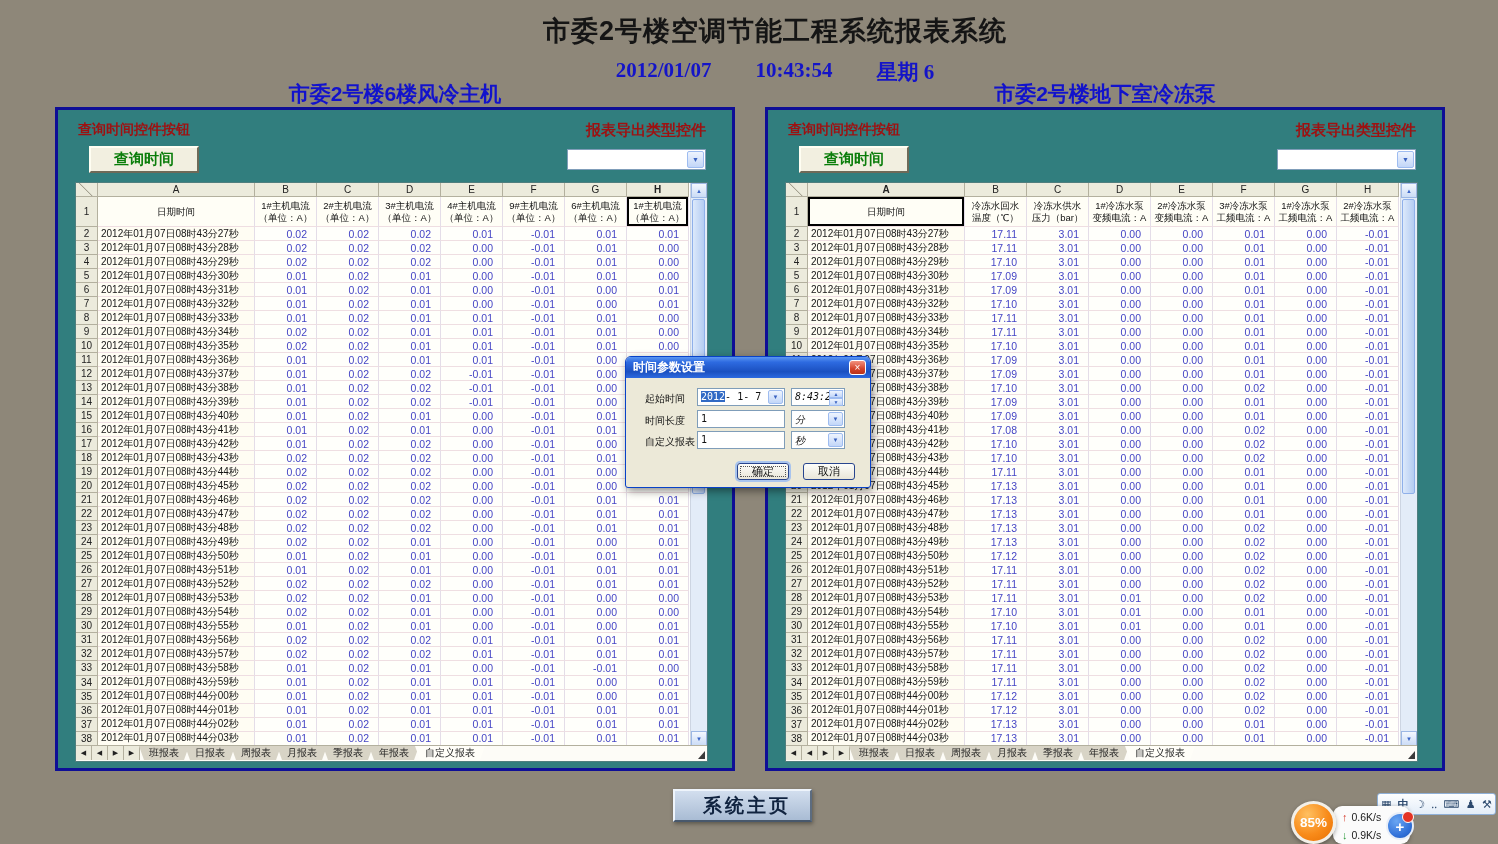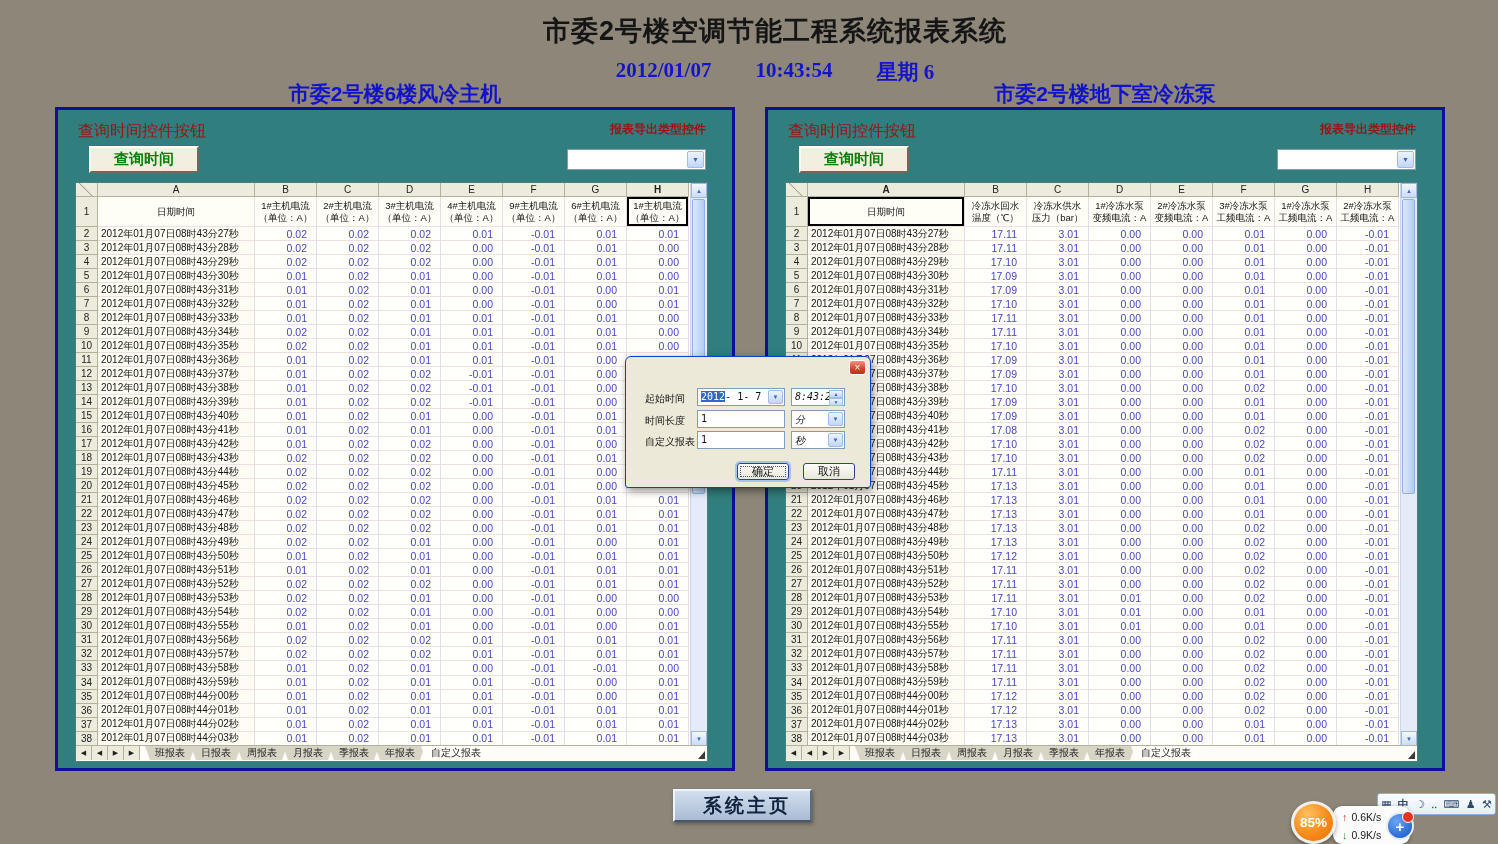--- a/index.html
+++ b/index.html
@@ -14,22 +14,22 @@
     font-size:27px;font-weight:bold;color:#151515;letter-spacing:1px;}
   .datetime{position:absolute;top:58px;left:0;right:0;display:flex;justify-content:center;gap:44px;
     transform:translateX(26px);color:#1414c8;font-weight:bold;font-size:21px;font-family:"Liberation Serif",serif;}
   .panel-title{position:absolute;top:80px;width:680px;text-align:center;color:#1212cc;font-weight:bold;font-size:21px;}
   .panel-title.lp{left:55px}.panel-title.rp{left:765px}
 
   
   .panel{position:absolute;top:107px;width:680px;height:664px;background:#317e7e;
     border:3px solid #0e0e96;box-sizing:border-box;}
   .panel.lp{left:55px}.panel.rp{left:765px}
-  .q-label{position:absolute;left:20px;top:11px;color:#9e1111;font-weight:normal;font-size:16px;}
-  .e-label{position:absolute;right:26px;top:11px;color:#9e1111;font-weight:bold;font-size:12px;}
+  .q-label{position:absolute;left:20px;top:11px;color:#9e1111;font-weight:bold;font-size:14px;}
+  .e-label{position:absolute;right:26px;top:11px;color:#9e1111;font-weight:bold;font-size:15px;}
   .q-btn{position:absolute;left:31px;top:36px;width:110px;height:27px;background:#f2efe0;
     border-top:2px solid #fffef2;border-left:2px solid #fffef2;border-right:2px solid #6e6a58;border-bottom:2px solid #6e6a58;
     box-sizing:border-box;display:flex;align-items:center;justify-content:center;
     color:#0a7d0a;font-weight:bold;font-size:15px;cursor:pointer;}
   .e-dd{position:absolute;right:26px;top:39px;width:139px;height:21px;background:#fff;border:1px solid #7f9db9;box-sizing:border-box;}
   .e-dd .dd-val{position:absolute;left:3px;top:2px;font-size:11px;color:#111;}
   .dd-arrow{position:absolute;right:1px;top:1px;bottom:1px;width:17px;
     background:linear-gradient(180deg,#eef4fe,#c2d6f8);border:1px solid #9ebcf0;border-radius:2px;
     display:flex;align-items:center;justify-content:center;font-size:7px;color:#3a62c0;box-sizing:border-box;}
 
@@ -61,21 +61,21 @@
   .sbtn{position:absolute;left:0;width:16px;height:15px;background:linear-gradient(180deg,#f4f8fe,#cbdcf6);
     border:1px solid #9db8e4;box-sizing:border-box;display:flex;align-items:center;justify-content:center;
     font-size:6px;color:#3c66c8;}
   .sbtn.up{top:0}.sbtn.down{bottom:0}
   .sthumb{position:absolute;left:1px;width:13px;top:16px;height:295px;
     background:linear-gradient(90deg,#dce9fb,#b4ccf2);border:1px solid #8fb0ea;border-radius:2px;box-sizing:border-box;}
   
   .tabbar{position:absolute;left:0;right:0;bottom:0;height:15px;background:#fdfcf7;border-top:1px solid #b3b09e;display:flex;align-items:flex-start;}
   .navbtn{width:15px;height:14px;background:#ecebdc;border-right:1px solid #b3b09e;
     display:flex;align-items:center;justify-content:center;font-size:7px;color:#222;flex:none;}
-  .tab-names{display:flex;margin-left:9px;height:18px;}
+  .tab-names{display:flex;margin-left:3px;height:18px;}
   .sheet-tab{height:14px;line-height:14px;padding:0 10px;background:#d8d4c6;color:#222;font-size:10px;
     clip-path:polygon(0 0,100% 0,calc(100% - 5px) 100%,5px 100%);margin-left:-4px;white-space:nowrap;}
   .sheet-tab.active{background:#fffef8;position:relative;z-index:2;}
   .tab-end{position:absolute;right:2px;bottom:2px;width:0;height:0;
     border-right:7px solid #3a3a3a;border-top:8px solid transparent;}
 
   
   .dialog{position:absolute;left:625px;top:356px;width:244px;height:130px;background:#ece9d8;
     border:1px solid #0842c8;border-radius:6px 6px 3px 3px;box-shadow:2px 3px 8px rgba(0,0,0,.45);z-index:50;}
   .dlg-title{height:21px;background:linear-gradient(180deg,#5a96f2 0%,#2d6ae0 25%,#1b50c0 70%,#2d6ae0 100%);
@@ -1108,20 +1108,23 @@
           <span class="sheet-tab">季报表</span>
           <span class="sheet-tab">年报表</span>
           <span class="sheet-tab active">自定义报表</span>
         </span>
       <span class="tab-end"></span>
     </div>
   </div>
 </div>
 
 <div class="dialog">
+  <div class="dlg-title">
+    <span>时间参数设置</span>
+  </div>
   <div class="dlg-close">×</div>
 
   <div class="dlg-row-label" style="top:35px">起始时间</div>
   <div class="dlg-field f1" style="top:31px">
     <span class="txt"><span class="sel">2012</span><span>- 1- 7</span></span>
     <span class="combo-arrow">▼</span>
   </div>
   <div class="dlg-field f2" style="top:31px">
     <span class="txt">8:43:27</span>
     <span class="spin">

